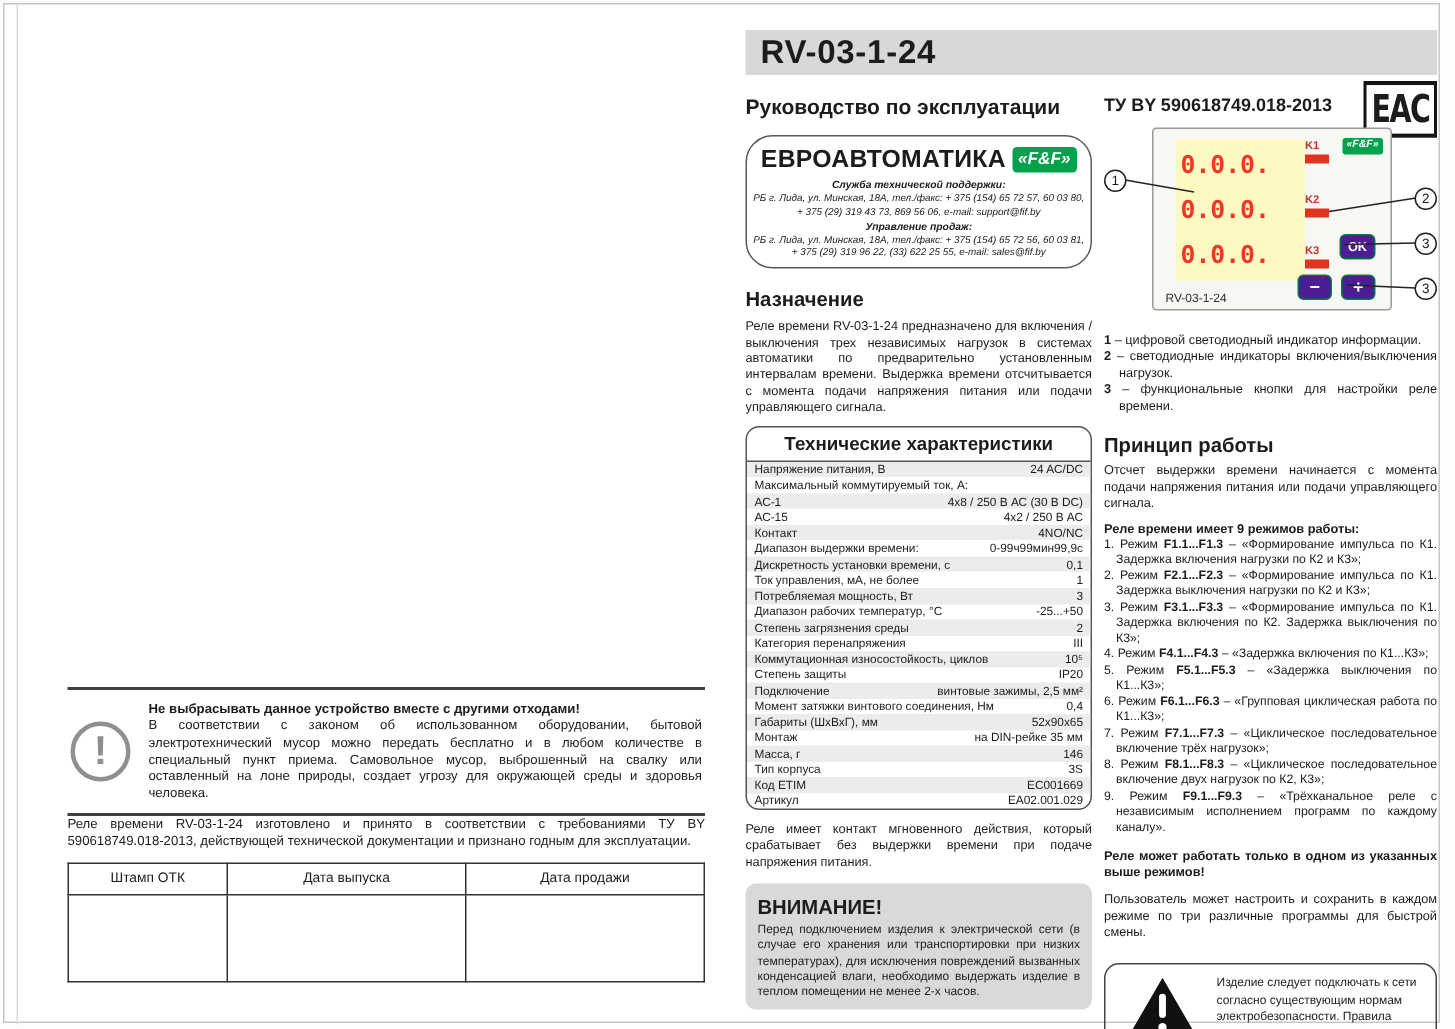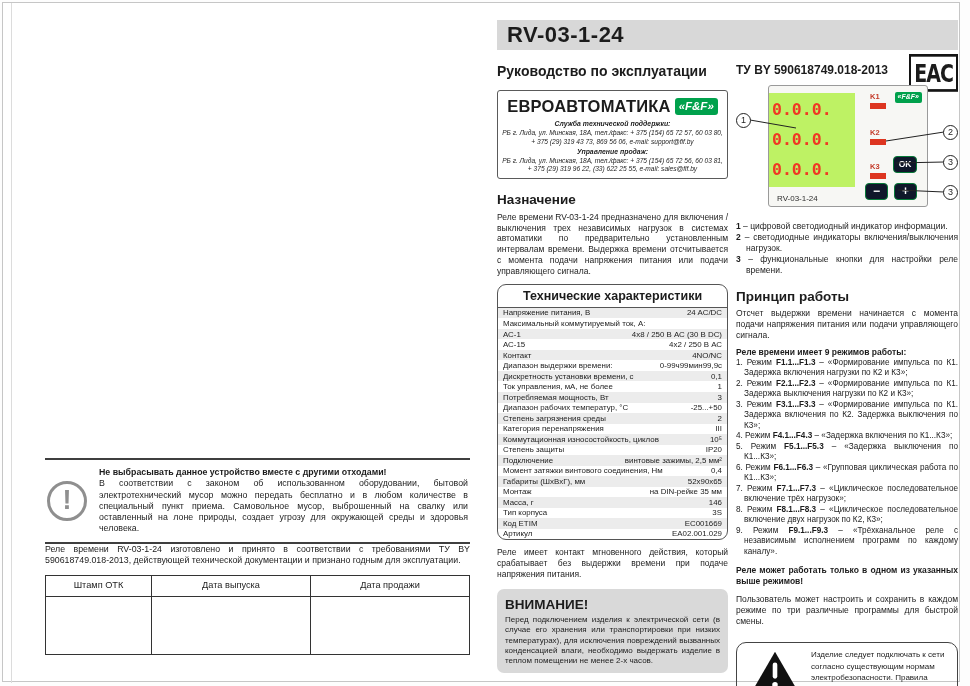--- a/index.html
+++ b/index.html
@@ -39,21 +39,21 @@
   .tb-right { font-size:22px; font-weight:bold; letter-spacing:0.5px; }
 
   .col-a { position:absolute; left:497px; top:50px; width:231px; }
   .col-b { position:absolute; left:736px; top:50px; width:222px; }
 
   .h-sec { font-size:13.5px; font-weight:bold; margin:12px 0 3px 0; }
   .h-man { font-size:14px; font-weight:bold; margin:13px 0 0 0; }
   .h-tu  { font-size:12px; font-weight:bold; margin:13px 0 0 0; }
 
   
-  .brandbox { border:1.5px solid #5a5a5a; border-radius:3px; margin-top:9px;
+  .brandbox { border:1.5px solid #5a5a5a; border-radius:18px; margin-top:9px;
     padding:5px 4px 4px 4px; text-align:center; }
   .brandline { display:flex; align-items:center; justify-content:center; gap:4px; }
   .brandname { font-size:16.5px; font-weight:bold; letter-spacing:0.2px; }
   .ff-mark { background:#00a14c; color:#fff; font-weight:bold; font-style:italic;
     font-size:11.5px; padding:1px 4px; border-radius:3px; }
   .contact { font-size:6.6px; font-style:italic; line-height:1.35; margin-top:2px; }
   .contact b { font-size:6.9px; }
 
   
   .techbox { border:1.2px solid #555; border-radius:9px; margin-top:7px; overflow:hidden; }
@@ -72,31 +72,31 @@
   .attbox p { margin:0; font-size:8px; }
 
   
   .eac { position:absolute; right:0; top:4px; border:2.2px solid #141414;
     padding:0 3px; font-size:19px; font-weight:bold; letter-spacing:-1px;
     transform:scaleY(1.35); transform-origin:top; font-family:"DejaVu Sans", sans-serif; }
 
   .illus { position:relative; width:222px; height:132px; margin-top:5px; }
   .panel { position:absolute; left:32px; top:2px; width:160px; height:122px;
     background:#f7f7f4; border:1px solid #9a9a9a; border-radius:3px; }
-  .display { position:absolute; left:0; top:7px; width:86px; height:94px;
-    background:#bef264; display:flex; flex-direction:column; justify-content:space-around;
+  .display { position:absolute; left:15px; top:7px; width:86px; height:94px;
+    background:#fef9c3; display:flex; flex-direction:column; justify-content:space-around;
     padding:2px 3px; }
   .dline { color:#f03824; font-family:"DejaVu Sans Mono", monospace;
     font-weight:bold; font-size:16.5px; line-height:1; letter-spacing:0px; }
   .chan { position:absolute; left:101px; width:22px; }
   .chan-label { font-size:7.5px; font-weight:bold; color:#c43a28; }
   .chan-led { width:16px; height:6px; background:#dd3520; margin-top:1px; }
   .fflogo { position:absolute; right:5px; top:6px; background:#00a14c; color:#fff;
     font-weight:bold; font-style:italic; font-size:7px; padding:1px 3px; border-radius:2px; }
-  .btn { position:absolute; background:#0f172a; border:1px solid #067a38; border-radius:4px;
+  .btn { position:absolute; background:#4c1d95; border:1px solid #067a38; border-radius:4px;
     color:#fff; font-weight:bold; display:flex; align-items:center; justify-content:center; }
   .btn-ok { left:124px; top:70px; width:24px; height:17px; font-size:8.5px; }
   .btn-minus { left:96px; top:97px; width:23px; height:17px; font-size:12px; }
   .btn-plus { left:125px; top:97px; width:23px; height:17px; font-size:12px; }
   .panel-model { position:absolute; left:8px; bottom:2px; font-size:8px; color:#2e2e2e; }
   .callout { position:absolute; width:15px; height:15px; border:1.2px solid #222;
     border-radius:50%; background:#fff; display:flex; align-items:center; justify-content:center;
     font-size:9px; z-index:3; }
   .co-1 { left:0; top:30px; } .co-2 { right:0; top:42px; }
   .co-3a { right:0; top:72px; } .co-3b { right:0; top:102px; }

